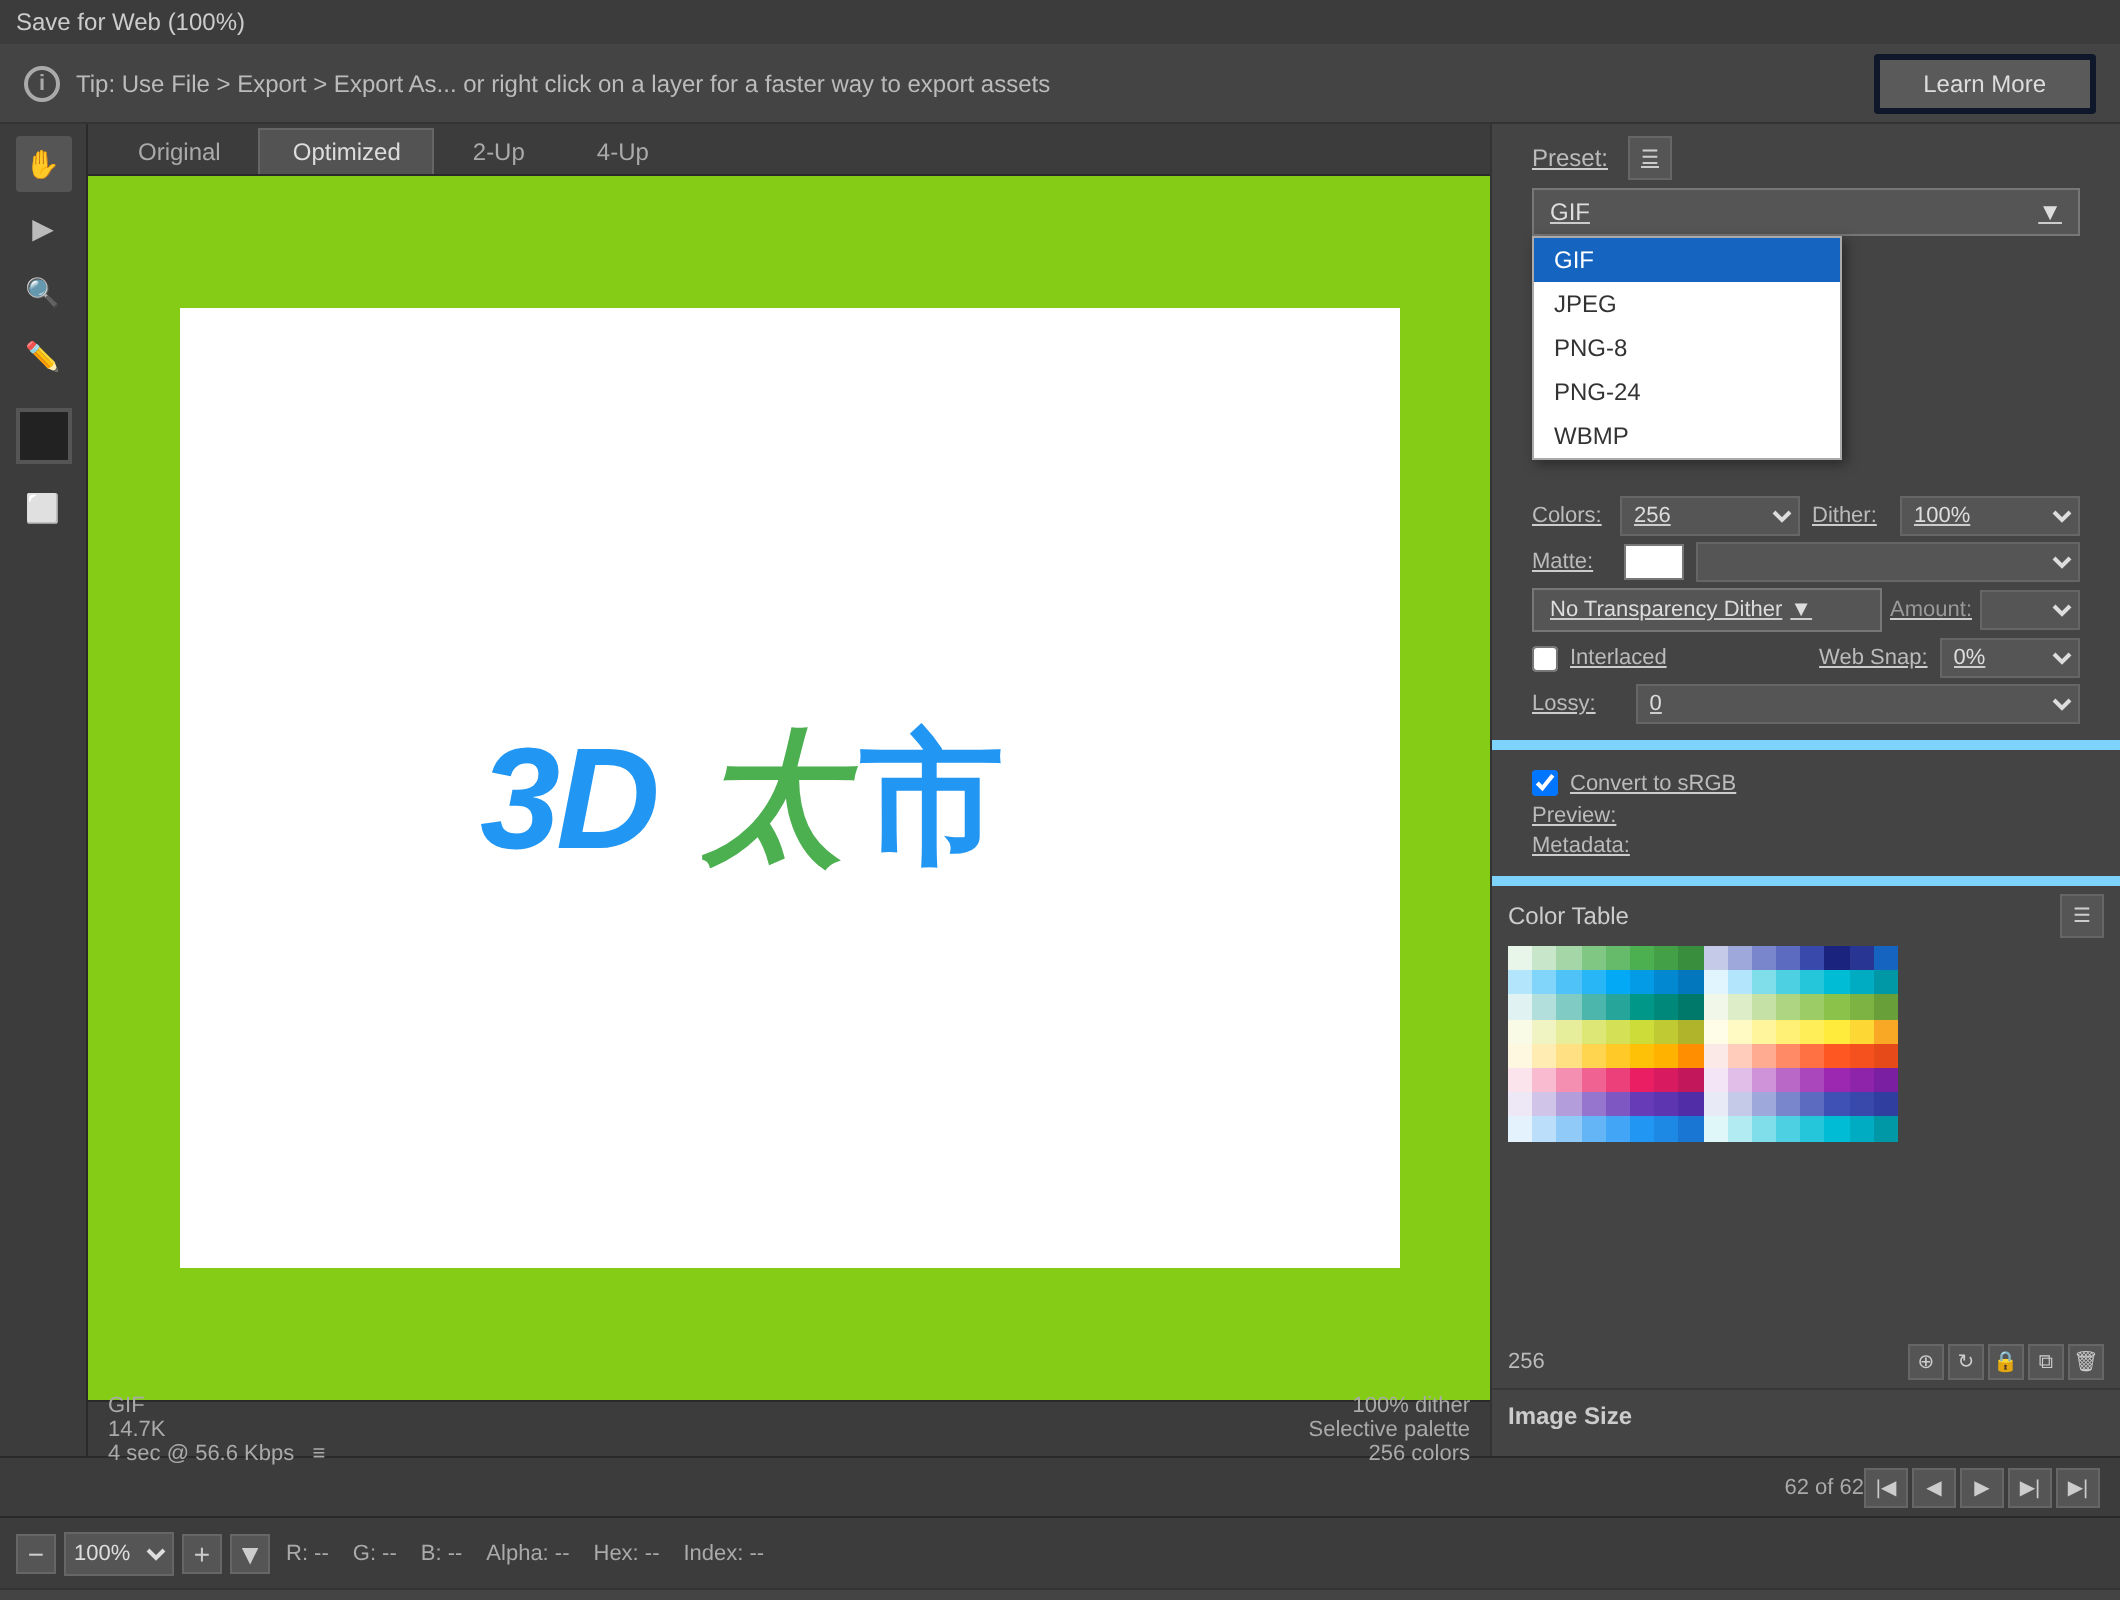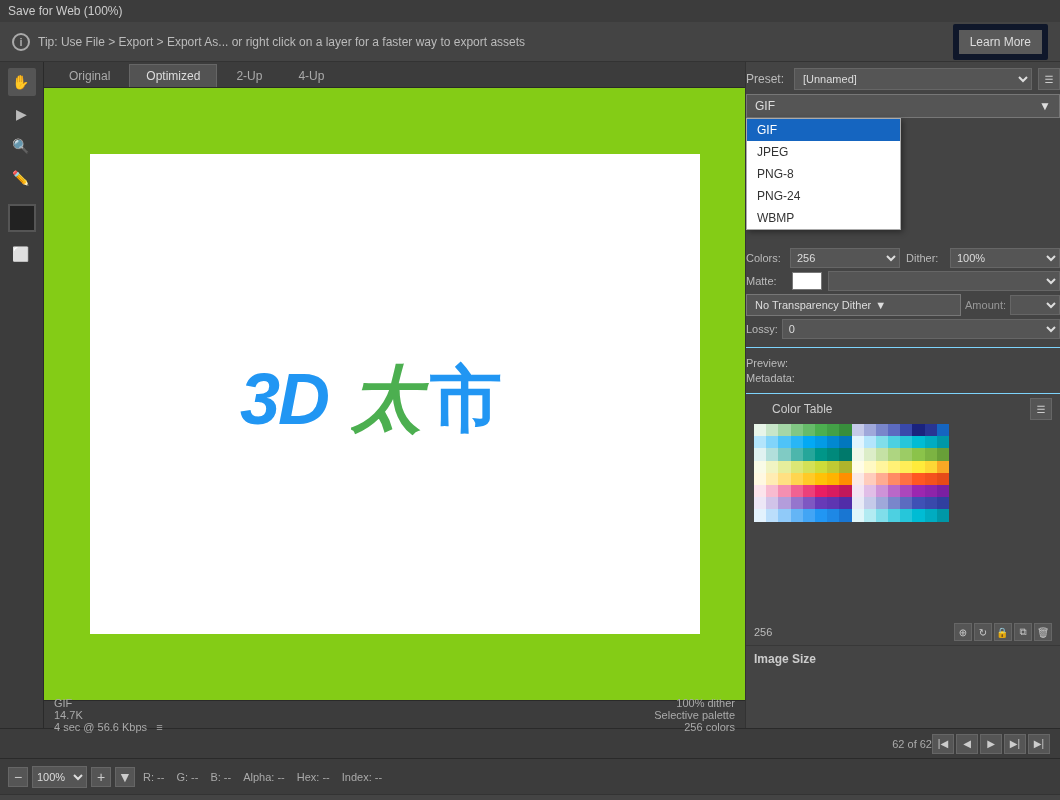--- a/index.html
+++ b/index.html
@@ -48,23 +48,23 @@
       color: #aaa;
       flex-shrink: 0;
     }
     #tip-bar .tip-text {
       color: #bbb;
       font-size: 12px;
       flex: 1;
     }
     #learn-more-btn {
       background: #5a5a5a;
-      border: 6px solid #0f172a;
+      border: 3px solid #0f172a;
       color: #ddd;
-      padding: 5px 11px;
+      padding: 5px 22px;
       font-size: 12px;
       cursor: pointer;
       border-radius: 2px;
     }
 
     
     #main-layout {
       display: flex;
       height: calc(800px - 22px - 40px - 36px - 36px);
     }
@@ -170,22 +170,23 @@
     #right-panel {
       width: 315px;
       background: #444;
       border-left: 1px solid #333;
       display: flex;
       flex-direction: column;
       overflow-y: auto;
     }
 
     .panel-section {
-      padding: 6px 0;
-      border-bottom: 1px solid #7dd3fc;
+      padding: 6px 20px;
+      border-bottom: 5px solid #7dd3fc;
+      text-decoration: underline;
     }
 
     
     .preset-row {
       display: flex;
       align-items: center;
       gap: 6px;
       margin-bottom: 4px;
     }
     .preset-label {
@@ -298,21 +299,21 @@
       margin: 3px 0;
     }
     .checkbox-row input[type="checkbox"] {
       accent-color: #555;
     }
     .checkbox-label { color: #bbb; font-size: 11px; }
 
     .lossy-row {
       display: flex;
       align-items: center;
-      gap: 4px;
+      gap: 20px;
       justify-content: flex-end;
       margin: 2px 0;
     }
 
     
     .convert-row {
       display: flex;
       align-items: center;
       gap: 6px;
       margin: 4px 0;
@@ -337,21 +338,20 @@
 
     
     #color-table-section {
       padding: 4px 8px;
     }
     #color-table-header {
       display: flex;
       align-items: center;
       justify-content: space-between;
       margin-bottom: 4px;
-      margin-left: 18px;
     }
     #color-table-label { font-size: 12px; color: #ccc; }
     #color-table-grid {
       width: 195px;
       height: 195px;
       display: grid;
       grid-template-columns: repeat(16, 1fr);
       grid-template-rows: repeat(16, 1fr);
       gap: 0;
     }
@@ -554,23 +554,20 @@
         <div>256 colors</div>
       </div>
     </div>
   </div>
 
   <div id="right-panel">
 
     <div class="panel-section">
       <div class="preset-row">
         <span class="preset-label">Preset:</span>
-        <select class="preset-select">
-          <option>[Unnamed]</option>
-        </select>
         <div class="panel-menu-btn">☰</div>
       </div>
 
       <div class="format-row">
         <div class="format-select-btn" id="format-btn">
           <span>GIF</span>
           <span>▼</span>
         </div>
 
         <div class="dropdown-menu" id="format-dropdown">
@@ -608,30 +605,43 @@
         <div class="no-transp-btn">
           <span>No Transparency Dither</span>
           <span>▼</span>
         </div>
         <div style="display:flex;align-items:center;gap:4px;">
           <span style="color:#999;font-size:11px;">Amount:</span>
           <select class="setting-select" style="width:50px;"></select>
         </div>
       </div>
 
+      <div class="checkbox-row">
+        <input type="checkbox" id="interlaced" style="">
+        <label for="interlaced" class="checkbox-label">Interlaced</label>
+        <div style="flex:1;"></div>
+        <span style="color:#bbb;font-size:11px;">Web Snap:</span>
+        <select class="setting-select" style="width:50px;">
+          <option>0%</option>
+        </select>
+      </div>
 
       <div class="lossy-row">
         <span style="color:#bbb;font-size:11px;">Lossy:</span>
         <select class="setting-select" style="width:55px;">
           <option>0</option>
         </select>
       </div>
     </div>
 
     <div class="panel-section">
+      <div class="convert-row">
+        <input type="checkbox" id="convert-srgb" checked="" style="">
+        <label for="convert-srgb" style="color:#bbb;font-size:11px;">Convert to sRGB</label>
+      </div>
       <div class="meta-row">
         <span class="meta-label">Preview:</span>
       </div>
       <div class="meta-row">
         <span class="meta-label">Metadata:</span>
       </div>
     </div>
 
     <div id="color-table-section">
       <div id="color-table-header">

